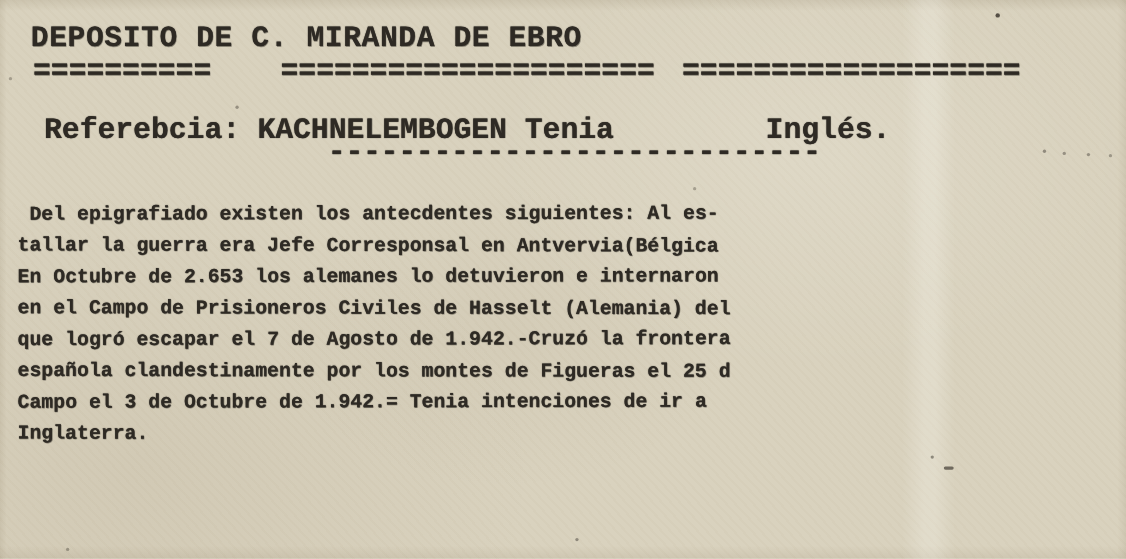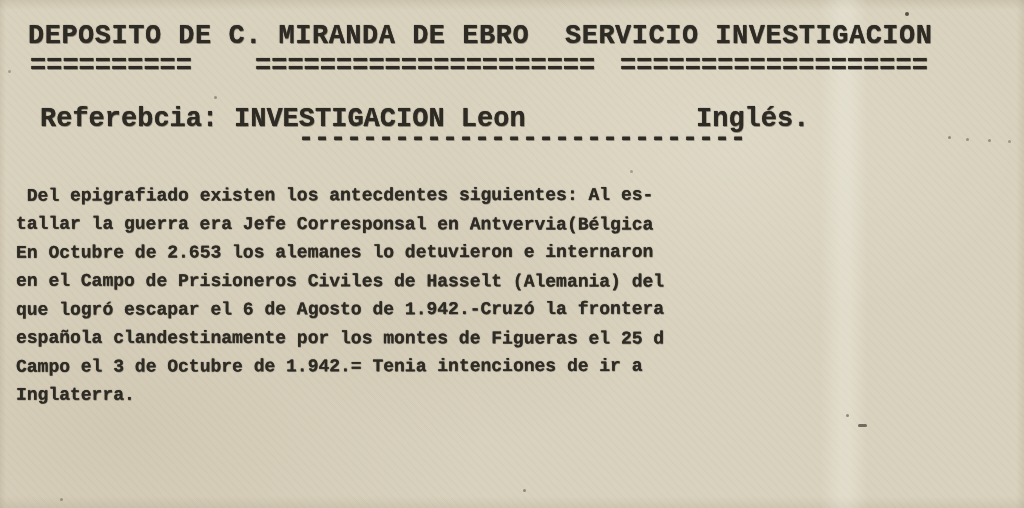--- a/index.html
+++ b/index.html
@@ -58,43 +58,42 @@
   .s11{left:630px;top:170px;width:3px;height:3px;opacity:.4;}
   .s12{left:60px;top:498px;width:3px;height:3px;opacity:.45;}
 </style>
 </head>
 <body>
 
 <div class="page">
 
   <div class="header-row">
     <span class="ink header-left">DEPOSITO DE C. MIRANDA DE EBRO</span>
-    <span class="ink header-right">SERVICIO INVESTIGACION</span>
   </div>
 
   <div class="equals-row">
     <span class="ink eq1">==========</span>
     <span class="ink eq2">=====================</span>
     <span class="ink eq3">===================</span>
   </div>
 
   <div class="ref-row">
     <span class="ink ref-label">Referebcia:</span>
-    <span class="ink ref-name">INVESTIGACION Leon</span>
+    <span class="ink ref-name">KACHNELEMBOGEN Tenia</span>
     <span class="ink ref-nat">Inglés.</span>
   </div>
 
   <div class="ink dash-row">----------------------------</div>
 
   <div class="body-block">
     <div class="ink body-line"> Del epigrafiado existen los antecdentes siguientes: Al es-</div>
     <div class="ink body-line">tallar la guerra era Jefe Corresponsal en Antvervia(Bélgica</div>
     <div class="ink body-line">En Octubre de 2.653 los alemanes lo detuvieron e internaron</div>
     <div class="ink body-line">en el Campo de Prisioneros Civiles de Hasselt (Alemania) del</div>
-    <div class="ink body-line">que logró escapar el 6 de Agosto de 1.942.-Cruzó la frontera</div>
+    <div class="ink body-line">que logró escapar el 7 de Agosto de 1.942.-Cruzó la frontera</div>
     <div class="ink body-line">española clandestinamente por los montes de Figueras el 25 d</div>
     <div class="ink body-line">Campo el 3 de Octubre de 1.942.= Tenia intenciones de ir a</div>
     <div class="ink body-line">Inglaterra.</div>
   </div>
 
   <div class="speck s1"></div>
   <div class="speck s2"></div>
   <div class="speck s3"></div>
   <div class="speck s4"></div>
   <div class="speck s5"></div>

